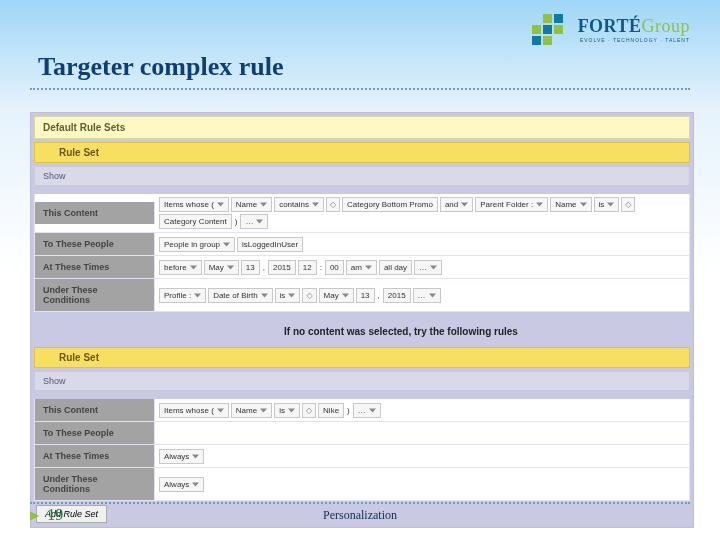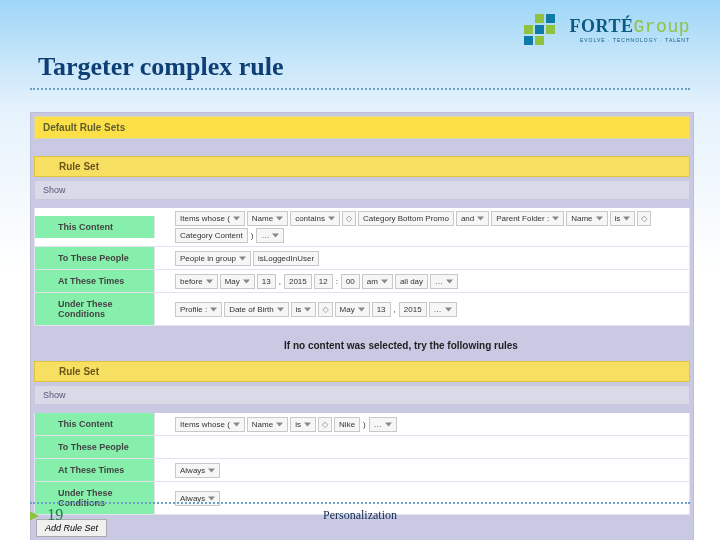--- a/index.html
+++ b/index.html
@@ -10,21 +10,21 @@
     position: relative;
     font-size: 10px;
     color: #333;
   }
   .logo { position: absolute; top: 14px; right: 30px; display: flex; align-items: center; gap: 6px; }
   .logo-squares { display: grid; grid-template-columns: repeat(3,9px); grid-template-rows: repeat(3,9px); gap: 2px; }
   .logo-squares span { width: 9px; height: 9px; }
   .sq-g { background:#8fc33f; } .sq-t { background:#0f7aa5; } .sq-e { background: transparent; }
   .logo-text { font-weight: bold; letter-spacing: .5px; }
   .logo-forte { color:#0a5a82; font-size:18px; font-family: Georgia, serif; margin-left: 9px; }
-  .logo-group { color:#8fc33f; font-size:18px; font-weight:normal; font-family: Liberation Mono, monospace;}
+  .logo-group { color:#8fc33f; font-size:18px; font-weight:normal; font-family: Liberation Serif, serif;}
   .logo-tag { font-size:5px; letter-spacing:1px; color:#0a5a82; display:block; text-align:right; }
 
   .title {
     font-family: Georgia, 'Times New Roman', serif;
     color: #0e3f74;
     font-size: 26px;
     font-weight: bold;
     position: absolute; top: 52px; left: 38px;
   }
   .divider-dots {
@@ -33,27 +33,27 @@
   }
 
   .panel {
     position: absolute; top: 112px; left: 30px; right: 26px;
     background: #c9c9e4;
     border: 1px solid #bdbdd8;
     padding: 3px 3px 0 3px;
   }
 
   .hdr-default {
-    background: #fde047;
+    background: #fef9c3;
     border: 1px solid #d8d8a8;
     color: #5e5e2e;
     font-weight: bold;
     font-size: 10px;
     padding: 5px 8px;
-    margin-bottom: 17px;
+    margin-bottom: 3px;
   }
   .hdr-ruleset {
     background: #f7df62;
     border: 1px solid #e0c43c;
     color: #6b561b;
     font-weight: bold;
     font-size: 10px;
     padding: 4px 24px;
     margin-bottom: 3px;
   }
@@ -68,26 +68,26 @@
 
   .row {
     display: flex; align-items: center;
     background: #ffffff;
     border: 1px solid #e3e3ef;
     border-top: none;
   }
   .row:first-of-type { border-top: 1px solid #e3e3ef; }
   .row-lbl {
     width: 120px; flex-shrink: 0;
-    background: #86efac;
+    background: #a3a3a3;
     font-size: 9px; font-weight: bold; color: #444;
-    padding: 6px 23px;
+    padding: 6px 8px;
     border-right: 1px solid #e3e3ef;
   }
-  .row-ctl { flex: 1; padding: 3px 20px; display: flex; flex-wrap: wrap; align-items: center; gap: 2px; }
+  .row-ctl { flex: 1; padding: 3px 4px; display: flex; flex-wrap: wrap; align-items: center; gap: 2px; }
 
   .sel, .diamond, .chip {
     background: #f6f6f6;
     border: 1px solid #c8c8c8;
     font-size: 8px;
     padding: 2px 4px;
     color: #333;
     display: inline-flex; align-items: center; gap: 3px;
     white-space: nowrap;
   }

